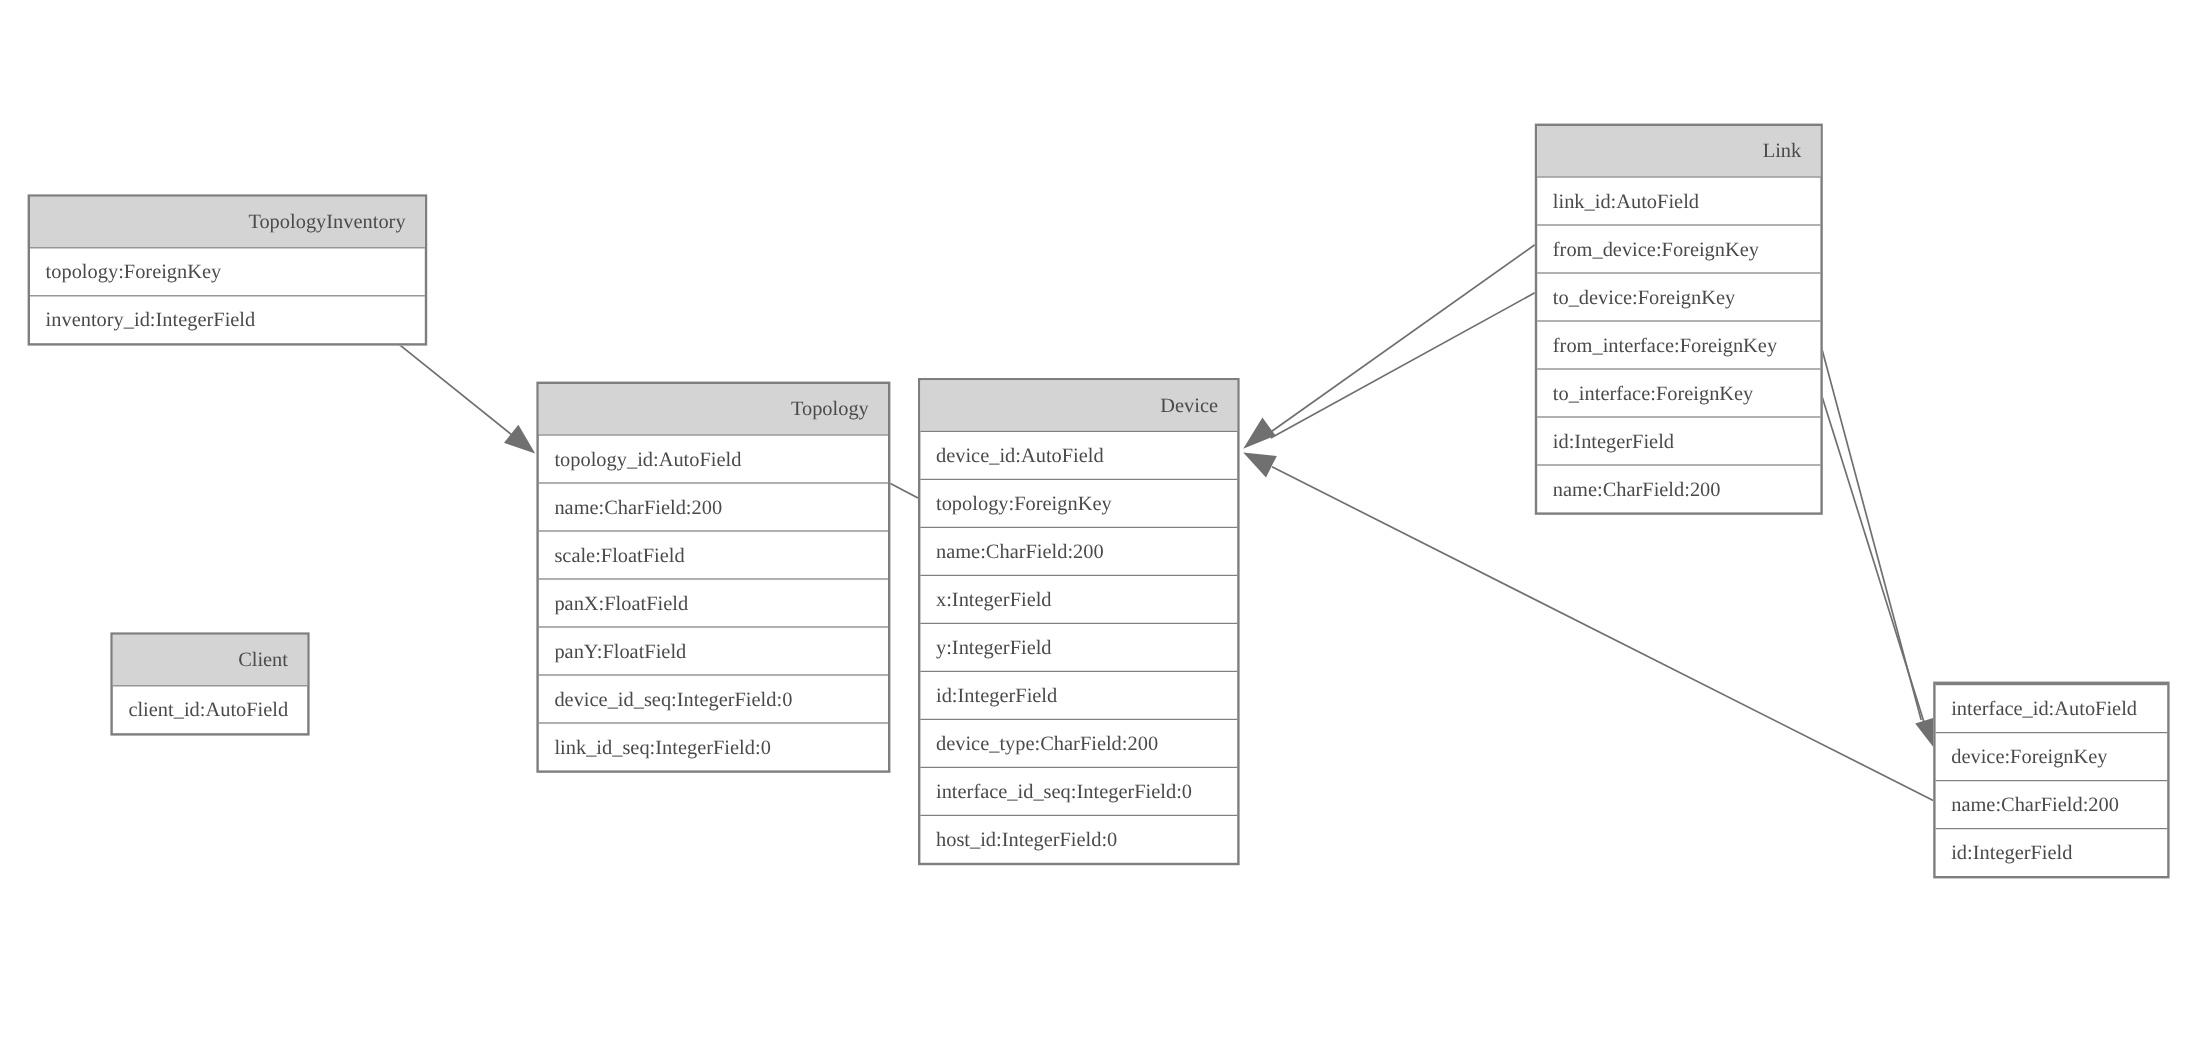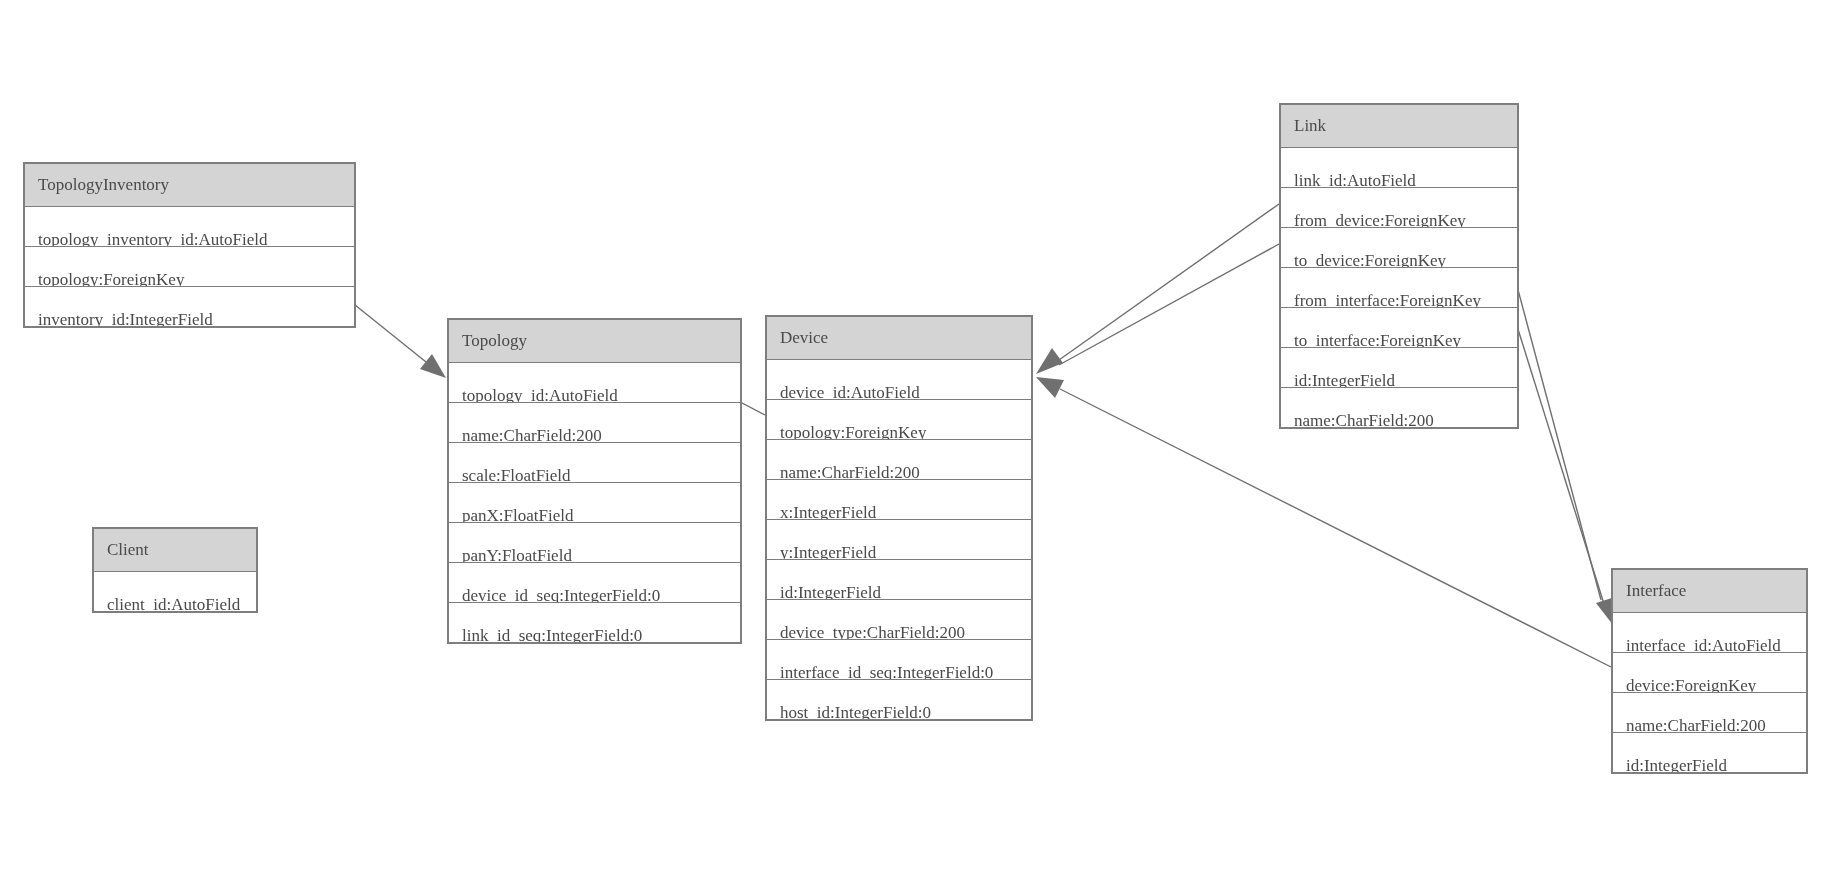--- a/index.html
+++ b/index.html
@@ -31,26 +31,27 @@
     font-size: 17px;
   }
   .entity .header {
     height: 42px;
     line-height: 42px;
     background: #d4d4d4;
     padding: 0 16px 0 13px;
     white-space: nowrap;
     overflow: hidden;
     box-sizing: border-box;
+    text-align: right;
   }
   .entity .rows .row {
     height: 40px;
     line-height: 39px;
     border-top: 1.5px solid #7e7e7e;
-    padding: 13px 0 0 13px;
+    padding: 0 0 0 13px;
     white-space: nowrap;
     overflow: hidden;
     box-sizing: border-box;
   }
 </style>
 </head>
 <body>
 
 <div class="canvas">
 
@@ -70,21 +71,20 @@
     <polygon points="1036,377 1064,380 1055,398" fill="#707070"></polygon>
 
     <line x1="1517" y1="286" x2="1601" y2="600" stroke="#6f6f6f" stroke-width="1.4"></line>
     <line x1="1517" y1="326" x2="1604" y2="604" stroke="#6f6f6f" stroke-width="1.4"></line>
     <polygon points="1613,625 1596,603 1615,597" fill="#707070"></polygon>
   </svg>
 
   <div class="entity" style="left:23px; top:162px; width:333px;">
     <div class="header">TopologyInventory</div>
     <div class="rows">
-        <div class="row">topology_inventory_id:AutoField</div>
         <div class="row">topology:ForeignKey</div>
         <div class="row">inventory_id:IntegerField</div>
       </div>
   </div>
 
   <div class="entity" style="left:447px; top:318px; width:295px;">
     <div class="header">Topology</div>
     <div class="rows">
         <div class="row">topology_id:AutoField</div>
         <div class="row">name:CharField:200</div>
@@ -125,21 +125,20 @@
         <div class="row">from_device:ForeignKey</div>
         <div class="row">to_device:ForeignKey</div>
         <div class="row">from_interface:ForeignKey</div>
         <div class="row">to_interface:ForeignKey</div>
         <div class="row">id:IntegerField</div>
         <div class="row">name:CharField:200</div>
       </div>
   </div>
 
   <div class="entity" style="left:1611px; top:568px; width:197px;">
-    <div class="header">Interface</div>
     <div class="rows">
         <div class="row">interface_id:AutoField</div>
         <div class="row">device:ForeignKey</div>
         <div class="row">name:CharField:200</div>
         <div class="row">id:IntegerField</div>
       </div>
   </div>
 
 </div>
 

